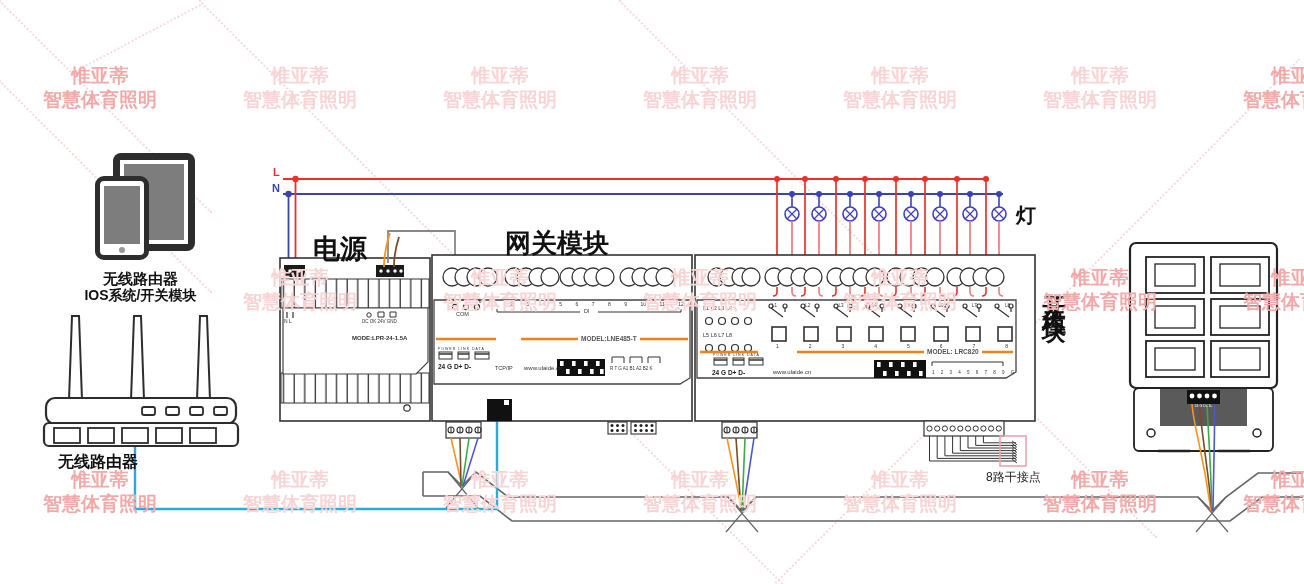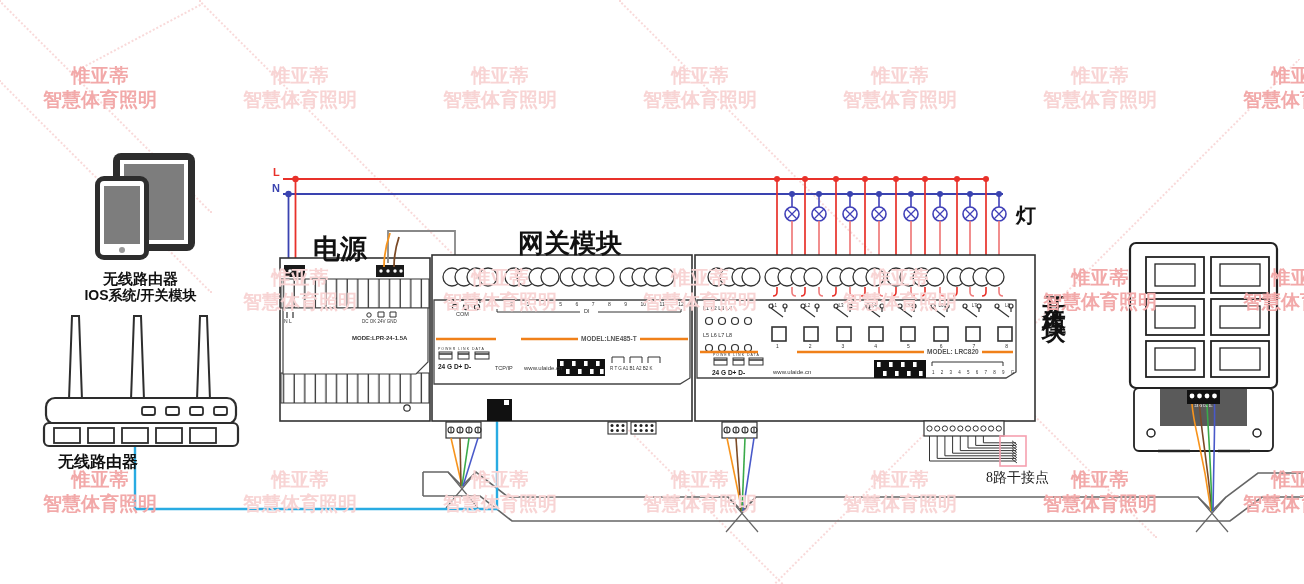--- a/index.html
+++ b/index.html
@@ -498,21 +498,21 @@
 
   <div class="t" style="left:273px;top:166px;font-size:11px;font-weight:bold;color:#e8312a;">L</div>
   <div class="t" style="left:272px;top:182px;font-size:11px;font-weight:bold;color:#3a43b0;">N</div>
   <div class="t title" style="left:1016px;top:202px;font-size:20px;">灯</div>
 
   <div class="t title" style="left:313px;top:231px;font-size:27px;">电源</div>
   <div class="t tiny" style="left:284px;top:318px;font-size:5px;">N L</div>
   <div class="t tiny" style="left:362px;top:319px;font-size:4.5px;">DC OK  24V  GND</div>
   <div class="t tiny" style="left:352px;top:335px;font-size:6px;font-weight:bold;">MODE:LPR-24-1.5A</div>
 
-  <div class="t title" style="left:518px;top:226px;font-size:26px;">网关模块</div>
+  <div class="t title" style="left:505px;top:226px;font-size:26px;">网关模块</div>
   <div class="t tiny" style="left:456px;top:311px;font-size:5.5px;">COM</div>
   <div class="t tiny numrow" style="left:494px;top:301px;width:190px;font-size:5px;">
     <span>1</span>
       <span>2</span>
     <span>3</span>
       <span>4</span>
     <span>5</span>
       <span>6</span>
     <span>7</span>
       <span>8</span>
@@ -553,21 +553,21 @@
       <span>8</span>
   </div>
   <div class="t" style="left:924px;top:348px;font-size:6.5px;font-weight:bold;color:#555;background:#fff;padding:0 3px;z-index:4;">MODEL: LRC820</div>
   <div class="t tiny" style="left:713px;top:353px;width:54px;font-size:3.5px;letter-spacing:1px;">POWER LINK DATA</div>
   <div class="t" style="left:712px;top:369px;font-size:6.5px;font-weight:bold;">24  G  D+ D-</div>
   <div class="t tiny" style="left:773px;top:369px;font-size:6px;">www.ulaide.cn</div>
   <div class="t tiny" style="left:932px;top:370px;font-size:4.5px;letter-spacing:2.5px;">1 2 3 4 5 6 7 8 9 G</div>
 
   <div class="t" style="left:1187px;top:404px;width:33px;text-align:center;font-size:3.5px;color:#fff;z-index:4;">24 G D+ D-</div>
 
-  <div class="t" style="left:986px;top:469px;font-size:14px;color:#222;z-index:4;font-family:Liberation Serif, serif;">8路干接点</div>
+  <div class="t" style="left:986px;top:469px;font-size:12px;color:#222;z-index:4;">8路干接点</div>
 
   <div class="wm strong" style="left:15px;top:64px;">
       <div>惟亚蒂</div>
       <div>智慧体育照明</div>
     </div>
   <div class="wm" style="left:215px;top:64px;">
       <div>惟亚蒂</div>
       <div>智慧体育照明</div>
     </div>
   <div class="wm" style="left:415px;top:64px;">

